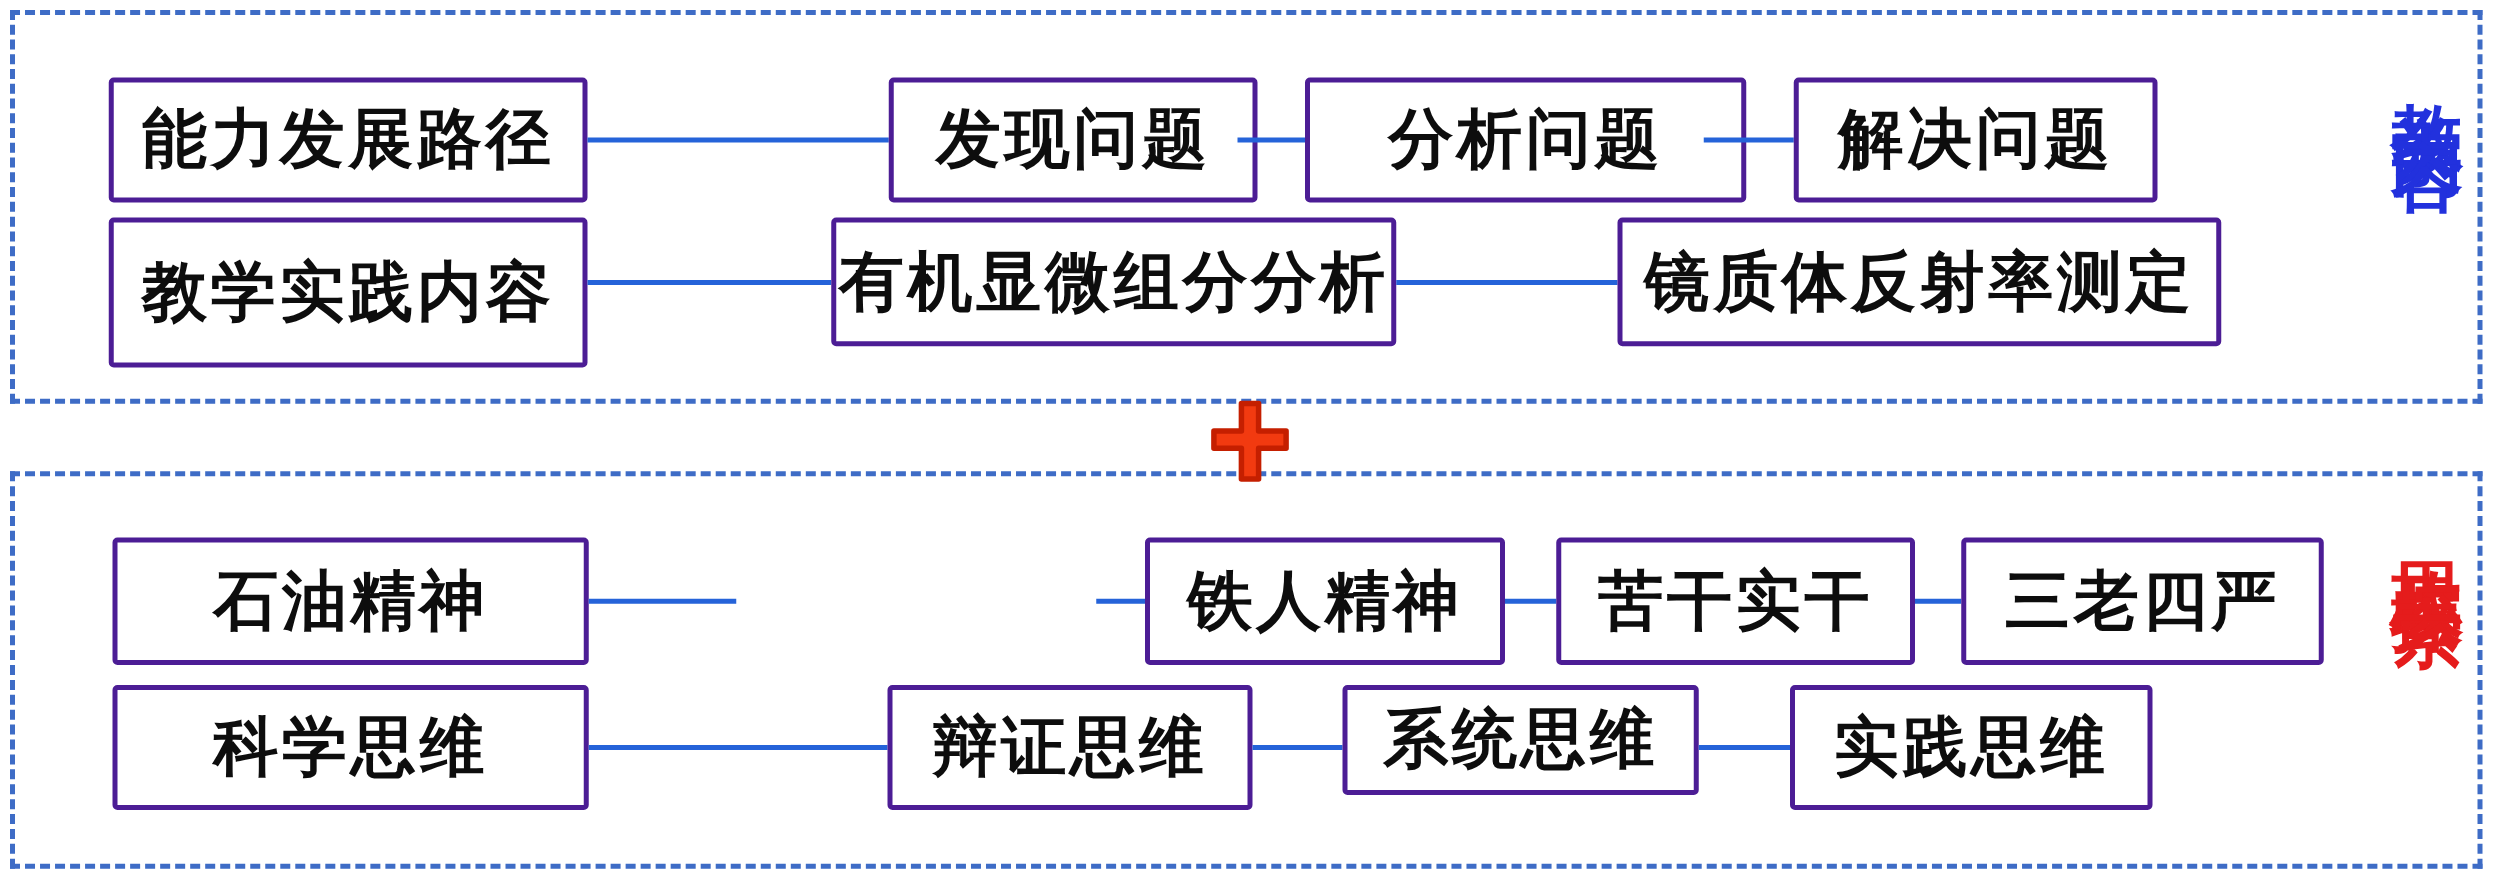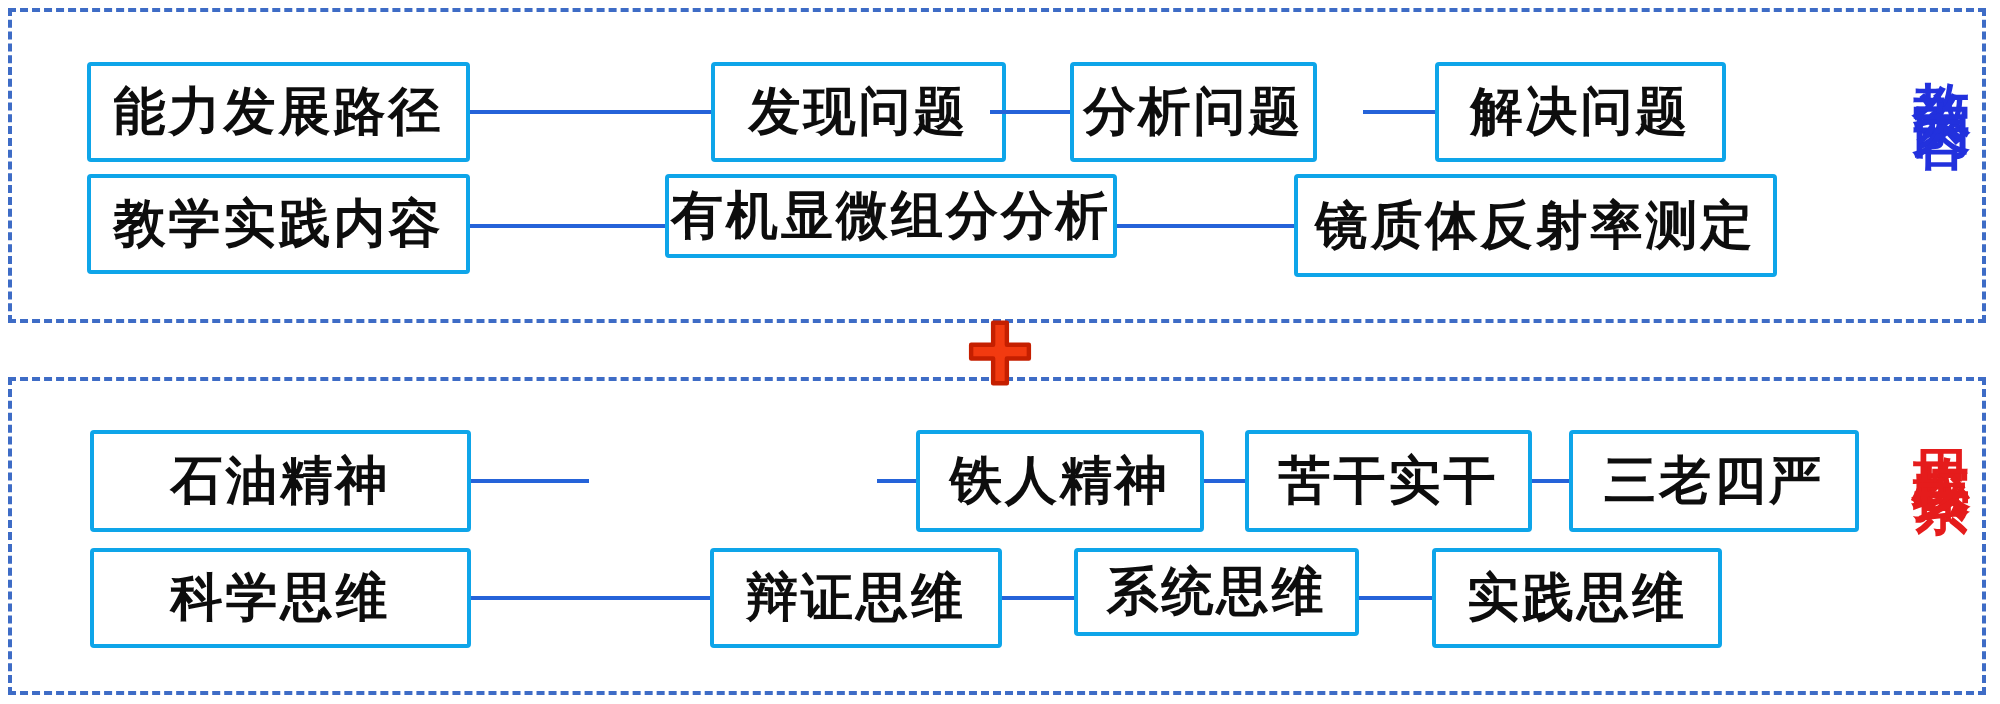--- a/index.html
+++ b/index.html
@@ -6,21 +6,21 @@
   .canvas{
     position:relative;width:2000px;height:704px;background:#ffffff;overflow:hidden;
     font-family:"Liberation Serif","DejaVu Serif",serif;
   }
   .sect{
     position:absolute;border:4px dashed #3e6cc6;background:transparent;box-sizing:border-box;
   }
   #sect-top{left:8px;top:8px;width:1978px;height:315px;}
   #sect-bottom{left:8px;top:377px;width:1978px;height:318px;}
   .nbox{
-    position:absolute;box-sizing:border-box;background:#ffffff;border:4px solid #0ea5e9;
+    position:absolute;box-sizing:border-box;background:#ffffff;border:4px solid #4c1d95;
     border-radius:4px;display:flex;align-items:center;justify-content:center;
     font-size:52px;font-weight:bold;color:#0d0d0d;letter-spacing:3px;white-space:nowrap;
   }
   .conn{position:absolute;height:4px;background:#2563d9;}
   .vlabel{
     position:absolute;writing-mode:vertical-rl;text-orientation:upright;
     font-size:58px;font-weight:bold;letter-spacing:9px;line-height:66px;white-space:nowrap;
   }
   .vlabel.blue{color:#2231dd;}
   .vlabel.red{color:#e51c1c;}
@@ -31,27 +31,27 @@
 
 <div class="canvas">
 
   <div class="sect" id="sect-top"></div>
   <div class="sect" id="sect-bottom"></div>
 
   <div class="nbox" style="left:87px;top:62px;width:383px;height:100px">能力发展路径</div>
   <div class="conn" style="left:470px;top:110px;width:241px"></div>
   <div class="nbox" style="left:711px;top:62px;width:295px;height:100px">发现问题</div>
   <div class="conn" style="left:990px;top:110px;width:80px"></div>
-  <div class="nbox" style="left:1070px;top:62px;width:247px;height:100px">分析问题</div>
+  <div class="nbox" style="left:1044px;top:62px;width:353px;height:100px">分析问题</div>
   <div class="conn" style="left:1363px;top:110px;width:72px"></div>
   <div class="nbox" style="left:1435px;top:62px;width:291px;height:100px">解决问题</div>
 
-  <div class="nbox" style="left:87px;top:174px;width:383px;height:100px">教学实践内容</div>
+  <div class="nbox" style="left:87px;top:174px;width:383px;height:120px">教学实践内容</div>
   <div class="conn" style="left:470px;top:224px;width:195px"></div>
-  <div class="nbox" style="left:665px;top:174px;width:452px;height:84px">有机显微组分分析</div>
+  <div class="nbox" style="left:665px;top:174px;width:452px;height:103px">有机显微组分分析</div>
   <div class="conn" style="left:1117px;top:224px;width:177px"></div>
   <div class="nbox" style="left:1294px;top:174px;width:483px;height:103px">镜质体反射率测定</div>
 
   <div class="vlabel blue" style="left:1908px;top:36px;height:268px">教学内容</div>
 
   <div class="plus">
     <svg width="66" height="70" viewBox="0 0 24 25" aria-hidden="true">
       <path d="M9.5 1.5 h5 v8 h8 v5 h-8 v9 h-5 v-9 h-8 v-5 h8 z" fill="#f23a10" stroke="#c51f00" stroke-width="1.6" stroke-linejoin="round"></path>
     </svg>
   </div>

